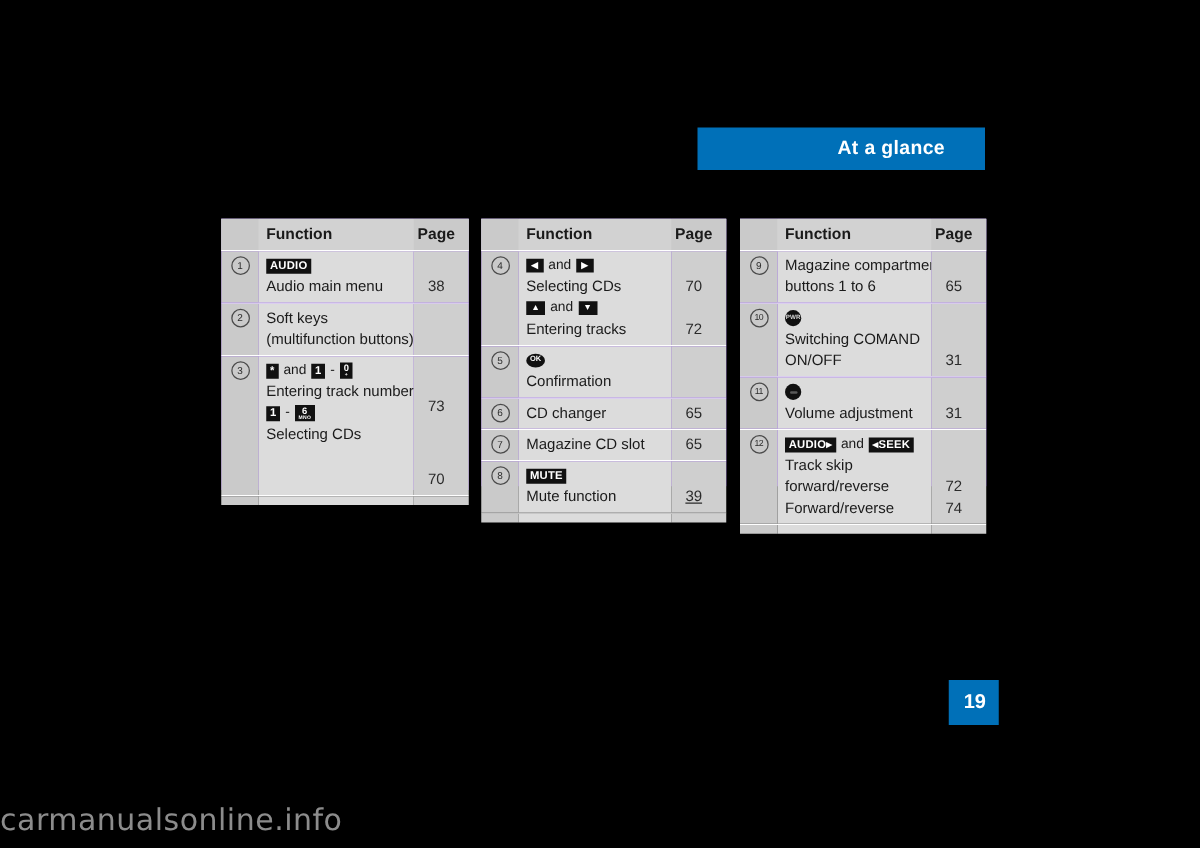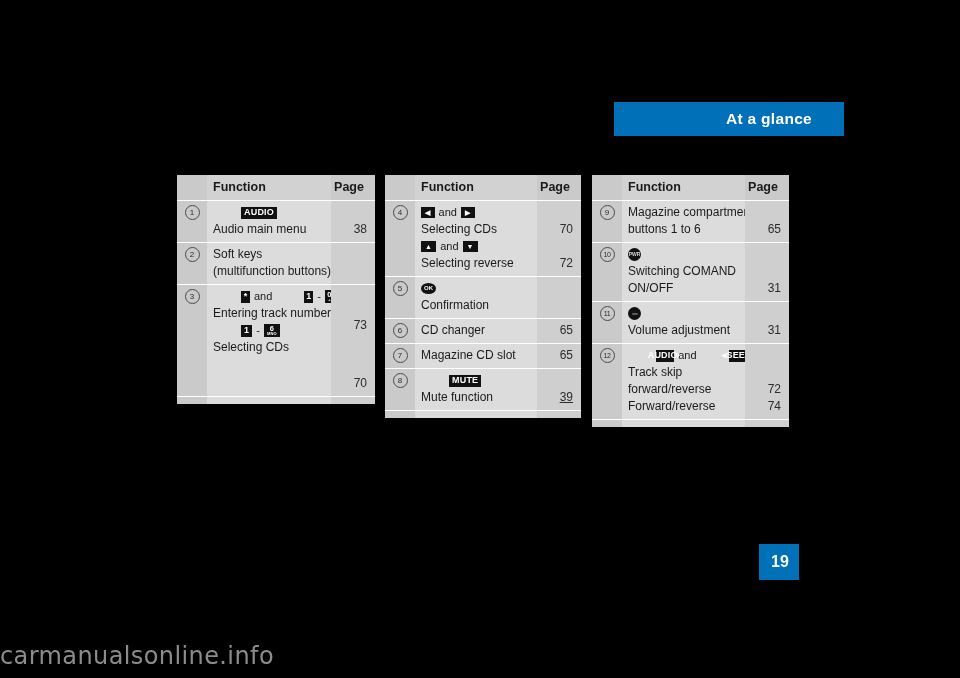--- a/index.html
+++ b/index.html
@@ -11,21 +11,21 @@
     width: 960px;
     height: 678px;
     position: relative;
     overflow: hidden;
     font-family: "Liberation Sans", sans-serif;
   }
 
   
   #header-banner {
     position: absolute;
-    left: 614px;
+    left: 558px;
     top: 102px;
     width: 230px;
     height: 34px;
     background: #0070b8;
   }
   #header-title {
     position: absolute;
     right: 32px;
     top: 50%;
     transform: translateY(-50%);
@@ -140,21 +140,21 @@
     text-align: right;
     color: #2b2b2b;
     font-size: 12px;
     display: flex;
     flex-direction: column;
     justify-content: flex-end;
   }
   .tbl-head .col-fn { padding-left: 6px; background: #d2d2d2; }
   .tbl-head .col-pg { padding-right: 8px; justify-content: center; }
 
-  .pg-val { line-height: 17px; height: 17px; }
+  .pg-val { line-height: 17px; height: 17px; text-align: center; }
   .pg-spacer { line-height: 17px; height: 17px; }
 
   
   .circ {
     display: inline-block;
     width: 13px;
     height: 13px;
     border: 1px solid #4a4a4a;
     border-radius: 50%;
     color: #2b2b2b;
@@ -199,21 +199,20 @@
     min-width: 9px;
     height: 11px;
     box-sizing: border-box;
     vertical-align: middle;
     letter-spacing: 0.2px;
   }
   .key.label {
     font-size: 9px;
     padding: 2px 3px;
     height: 12px;
-    margin-left: 28px;
   }
   .key.stack {
     flex-direction: column;
     justify-content: center;
     gap: 0px;
     padding: 1px 3px;
     height: 13px;
   }
   .key .k-main { font-size: 7.5px; line-height: 7px; }
   .key .k-sub { font-size: 4px; line-height: 4px; letter-spacing: 0.2px; }
@@ -349,21 +348,21 @@
             <span class="key arrow">◀</span>
             <span class="sep">and</span>
             <span class="key arrow">▶</span>
           </div>
           <div class="fn-line">Selecting CDs</div>
           <div class="fn-icons">
             <span class="key arrow">▲</span>
             <span class="sep">and</span>
             <span class="key arrow">▼</span>
           </div>
-          <div class="fn-line">Selecting reverse</div>
+          <div class="fn-line">Entering tracks</div>
         </div>
         <div class="col-pg" style="justify-content: flex-start;">
           <div class="pg-spacer"></div>
           <div class="pg-val">70</div>
           <div class="pg-spacer"></div>
           <div class="pg-val">72</div>
         </div>
       </div>
       <div class="row">
         <div class="col-num">

